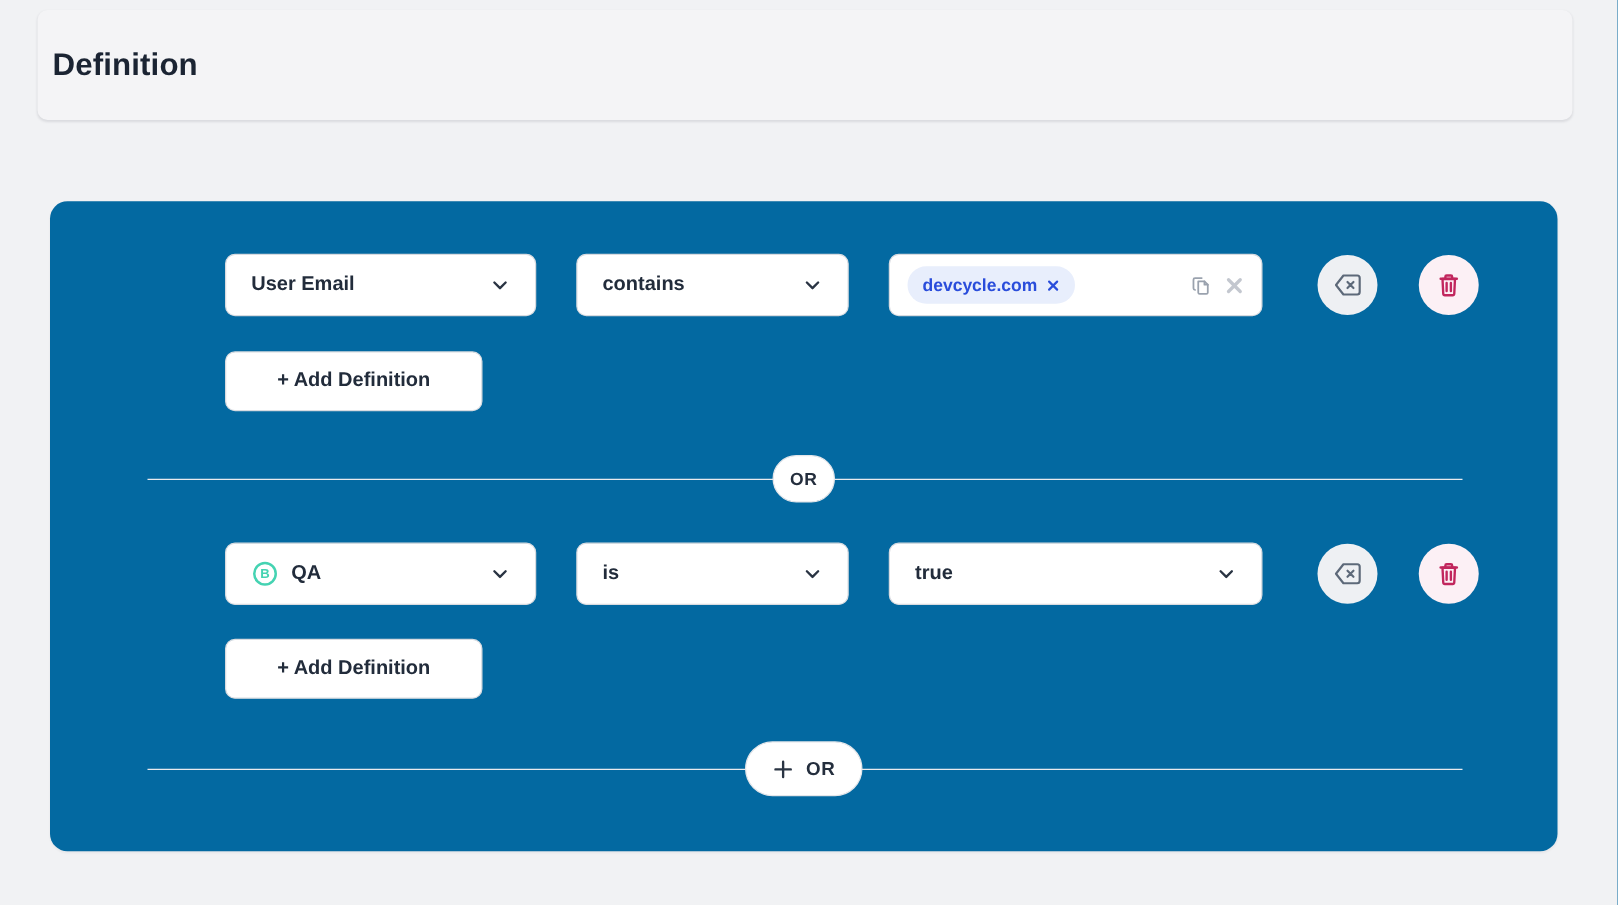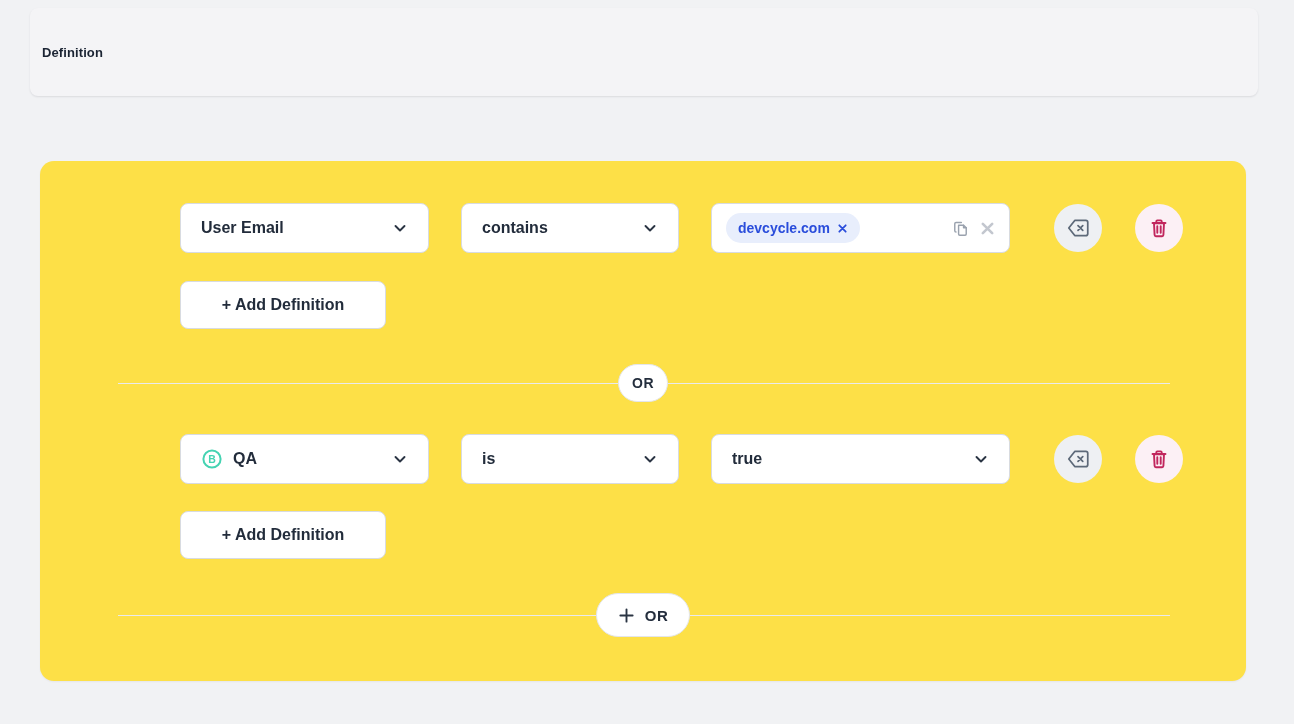--- a/index.html
+++ b/index.html
@@ -14,26 +14,26 @@
 
   
   .header-panel {
     position:absolute; left:30px; top:8px; right:36px; height:88px;
     background:#f4f4f6;
     border-radius:8px;
     box-shadow:0 1px 2px rgba(16,24,40,.10);
     display:flex; align-items:center;
     padding-left:12px;
   }
-  .header-title { font-size:13px; font-weight:700; color:#1b2433; letter-spacing:.1px; }
+  .header-title { font-size:25px; font-weight:700; color:#1b2433; letter-spacing:.1px; }
 
   
   .card {
     position:absolute; left:40px; top:161px; width:1206px; height:520px;
-    background:#fde047;
+    background:#0369a1;
     border-radius:14px;
     box-shadow:0 1px 2px rgba(16,24,40,.05);
   }
 
   
   .select {
     position:absolute; height:50px;
     background:#fff;
     border:1px solid #d8dbe0;
     border-radius:8px;

